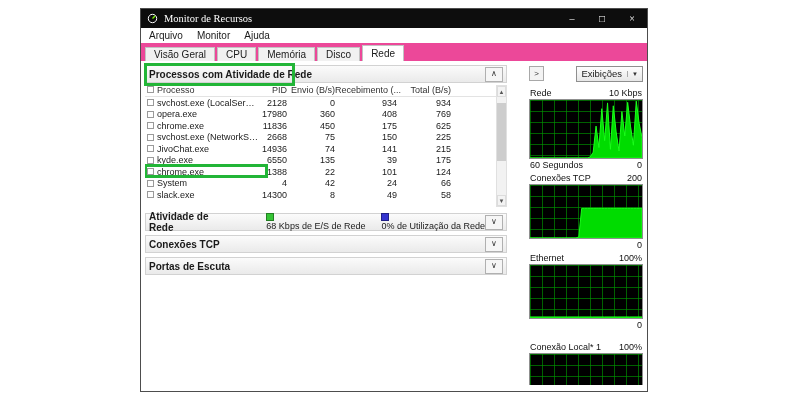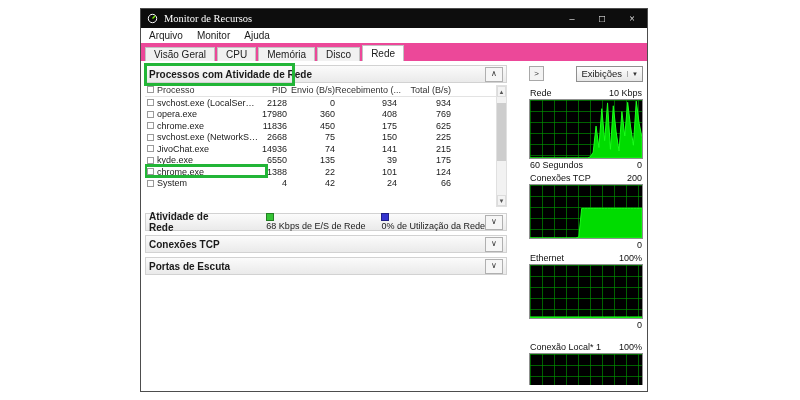--- a/index.html
+++ b/index.html
@@ -205,20 +205,30 @@
             <div class="trow">
               <span class="cell name">
                 <span class="cb"></span>
                 <span class="nm">System</span>
               </span>
               <span class="cell num pid">4</span>
               <span class="cell num send">42</span>
               <span class="cell num recv">24</span>
               <span class="cell num total">66</span>
             </div>
+            <div class="trow">
+              <span class="cell name">
+                <span class="cb"></span>
+                <span class="nm">slack.exe</span>
+              </span>
+              <span class="cell num pid">14300</span>
+              <span class="cell num send">8</span>
+              <span class="cell num recv">49</span>
+              <span class="cell num total">58</span>
+            </div>
           </div>
 
         <div class="vscroll">
           <div class="sb-arrow">▲</div>
           <div class="sb-track">
             <div class="sb-thumb"></div>
           </div>
           <div class="sb-arrow">▼</div>
         </div>
 

